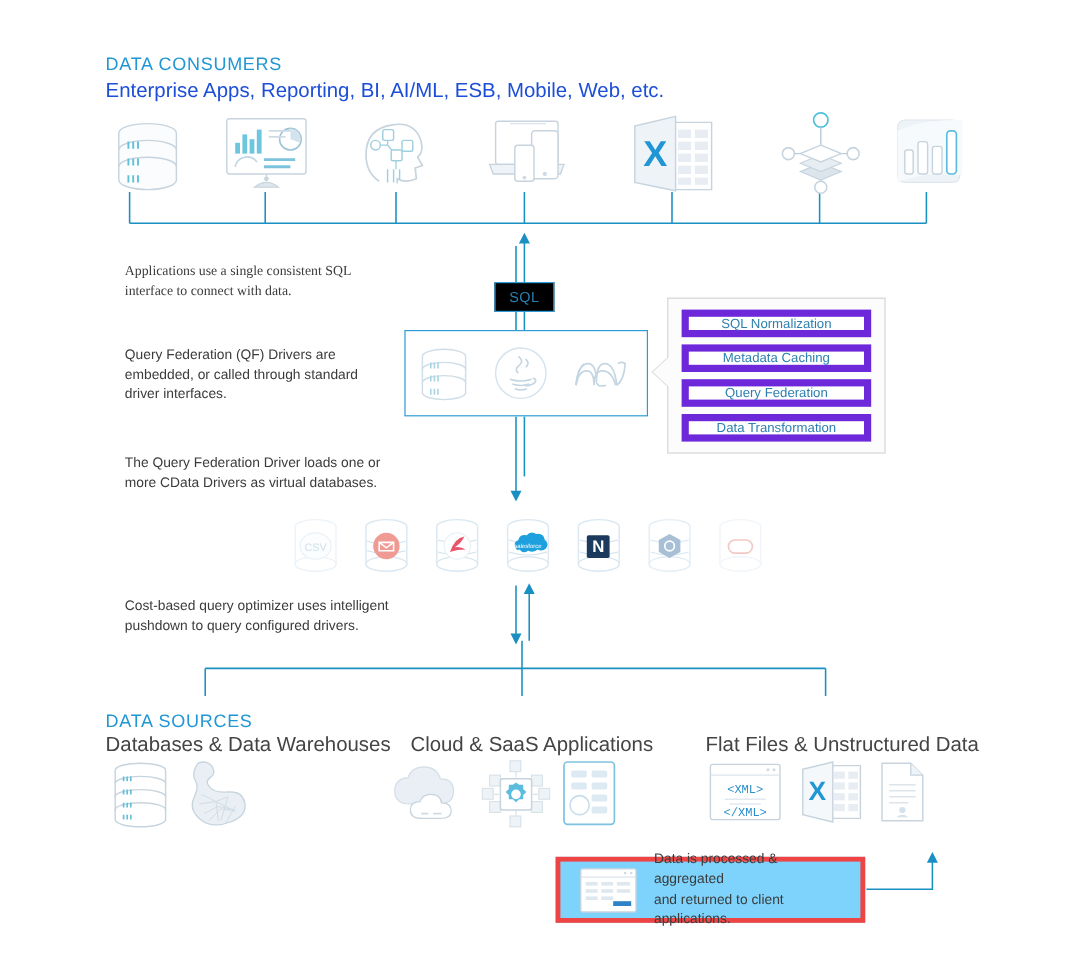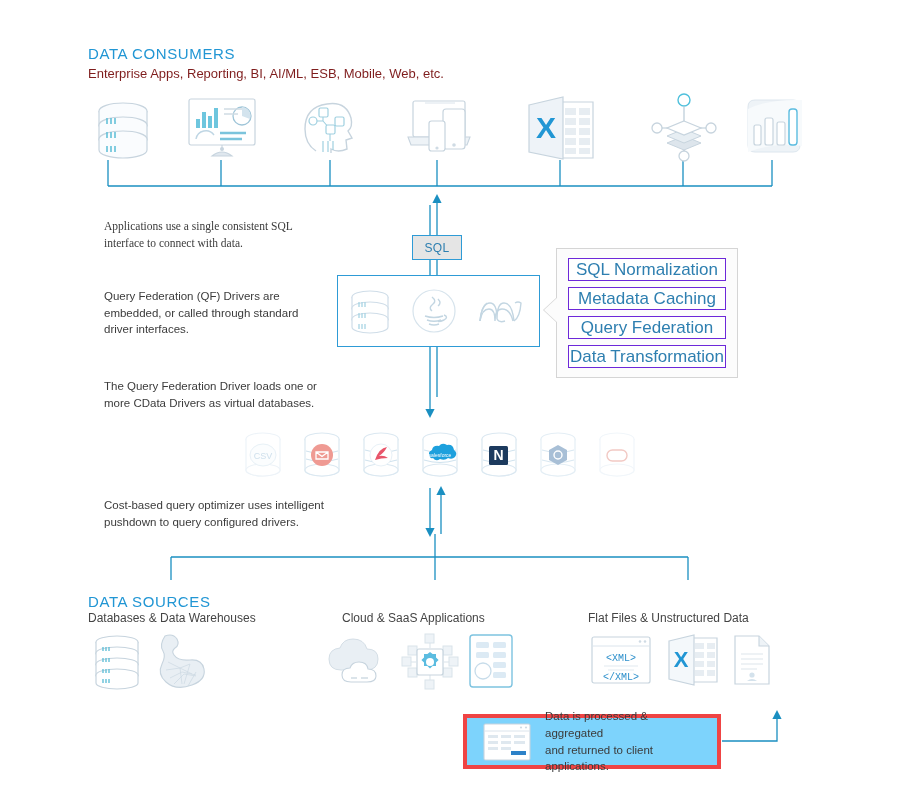--- a/index.html
+++ b/index.html
@@ -20,42 +20,42 @@
 
   
   .sec-title {
     color: #2196d4;
     font-size: 15px;
     letter-spacing: .6px;
     font-weight: 400;
     white-space: nowrap;
   }
   .sec-sub {
-    color: #7f1d1d;
-    font-size: 13px;
+    color: #1d4ed8;
+    font-size: 17px;
     white-space: nowrap;
   }
   .grp-label {
     color: #444444;
-    font-size: 12px;
+    font-size: 17px;
     white-space: nowrap;
   }
 
   
   .note {
     color: #3b3b3b;
     font-size: 11.5px;
     line-height: 1.45;
     white-space: pre-line;
   }
 
   
   .sql-chip {
     border: 1px solid #2e9bd6;
-    background: #e5e5e5;
+    background: #000000;
     color: #2e7fb0;
     font-size: 12px;
     display: flex; align-items: center; justify-content: center;
     letter-spacing: .4px;
     text-align: right;
   }
 
   
   .driver-box {
     border: 1px solid #2e9bd6;
@@ -68,24 +68,24 @@
   
   .callout {
     border: 1px solid #d5d5d5;
     background: #fcfcfc;
     padding: 9px 11px;
     display: flex;
     flex-direction: column;
     gap: 6px;
   }
   .callout-item {
-    border: 1px solid #6d28d9;
+    border: 6px solid #6d28d9;
     background: #ffffff;
     color: #2e7fb0;
-    font-size: 17px;
+    font-size: 11px;
     height: 23px;
     display: flex; align-items: center; justify-content: center;
     white-space: nowrap;
   }
   .callout-arrow {
     position: absolute;
     left: -13px; top: 48px;
     width: 0; height: 0;
     border-top: 13px solid transparent;
     border-bottom: 13px solid transparent;

